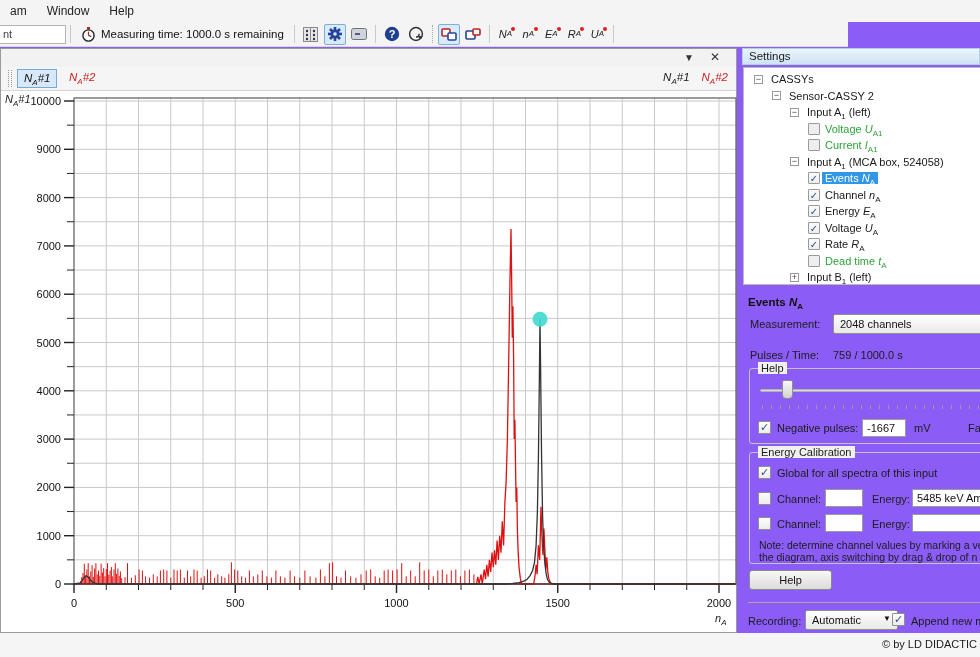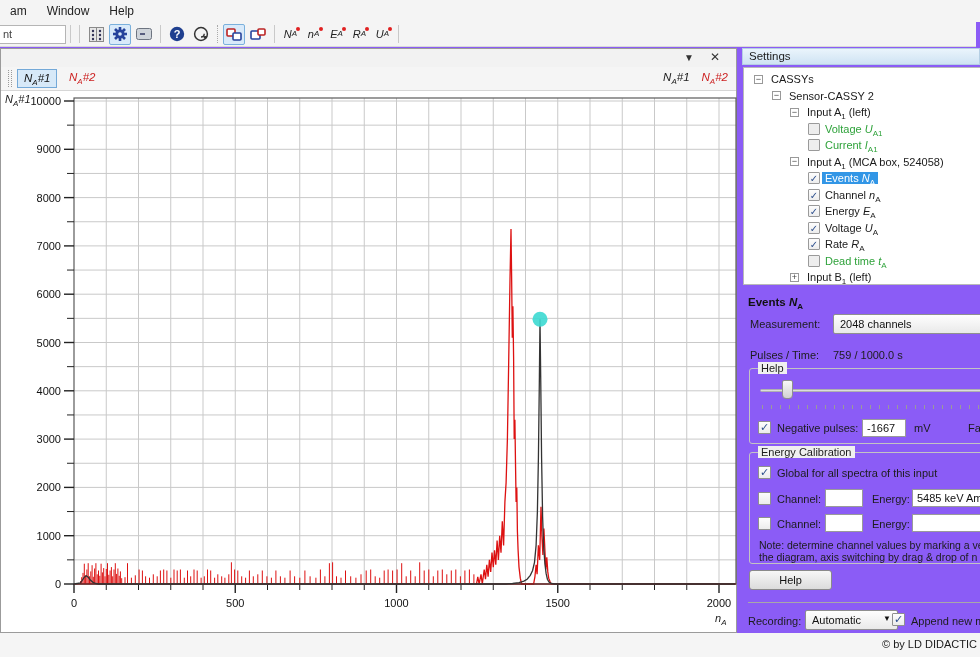--- a/index.html
+++ b/index.html
@@ -7,21 +7,21 @@
   .app {
     position:relative; width:980px; height:657px; overflow:hidden;
     background:#8b5cf6; font-family:"Liberation Sans", sans-serif; font-size:12px; color:#111;
   }
   sub { font-size:8px; line-height:0; }
   .it { font-style:italic; }
 
   
   .menubar { position:absolute; left:0; top:0; width:980px; height:22px; background:#f4f4f4; display:flex; align-items:center; }
   .menu-item { padding:2px 10px; color:#222; }
-  .toolbar { position:absolute; left:0; top:22px; width:976px; height:25px; background:#f4f4f4; border-bottom:1px solid #d9d9d9; display:flex; align-items:center; }
+  .toolbar { position:absolute; left:0; top:22px; width:848px; height:25px; background:#f4f4f4; border-bottom:1px solid #d9d9d9; display:flex; align-items:center; }
   .frag-box { width:66px; height:19px; background:#fff; border:1px solid #b5b5b5; border-left:none; font-size:11px; color:#444; padding:2px 3px; }
   .tb-sep { width:1px; height:18px; background:#c9c9c9; margin:0 4px; }
   .tb-sep.dotted { background:none; border-left:1px dotted #aaa; }
   .timer-group { display:flex; align-items:center; gap:5px; padding:0 6px; }
   .timer-label { font-size:11.5px; color:#111; white-space:nowrap; }
   .tb-btn { width:22px; height:21px; display:flex; align-items:center; justify-content:center; border:1px solid transparent; border-radius:2px; margin:0 1px; }
   .tb-btn.active { background:#d9eafa; border-color:#7ab0dc; }
   .q-btn { position:relative; width:21px; height:21px; display:flex; align-items:center; justify-content:center; font-size:11px; font-style:italic; color:#222; margin:0 1px; }
   .q-btn .dot { position:absolute; top:3px; right:1px; width:4px; height:4px; border-radius:50%; background:#e02020; }
 
@@ -78,20 +78,29 @@
 
   <div class="menubar">
     <span class="menu-item">am</span>
     <span class="menu-item">Window</span>
     <span class="menu-item">Help</span>
   </div>
 
   <div class="toolbar">
     <div class="frag-box">nt</div>
     <div class="tb-sep"></div>
+    <div class="timer-group">
+      <svg width="15" height="15" viewBox="0 0 15 15">
+        <rect x="6" y="0" width="3" height="2.5" fill="#b22"></rect>
+        <circle cx="7.5" cy="8.5" r="5.6" fill="#fff" stroke="#222" stroke-width="1.4"></circle>
+        <line x1="7.5" y1="8.5" x2="7.5" y2="4.6" stroke="#b22" stroke-width="1.3"></line>
+        <line x1="7.5" y1="8.5" x2="10.2" y2="9.6" stroke="#222" stroke-width="1.1"></line>
+      </svg>
+      <span class="timer-label">Measuring time: 1000.0 s remaining</span>
+    </div>
     <div class="tb-sep"></div>
 
     <div class="tb-btn">
       <svg width="15" height="15" viewBox="0 0 15 15">
         <rect x="0.5" y="0.5" width="14" height="14" fill="#e7e7e7" stroke="#8a8a8a"></rect>
         <line x1="7.5" y1="1" x2="7.5" y2="14" stroke="#8a8a8a"></line>
         <circle cx="4" cy="4" r="1.2" fill="#335"></circle>
           <circle cx="11" cy="4" r="1.2" fill="#335"></circle>
         <circle cx="4" cy="8" r="1.2" fill="#335"></circle>
           <circle cx="11" cy="8" r="1.2" fill="#335"></circle>

